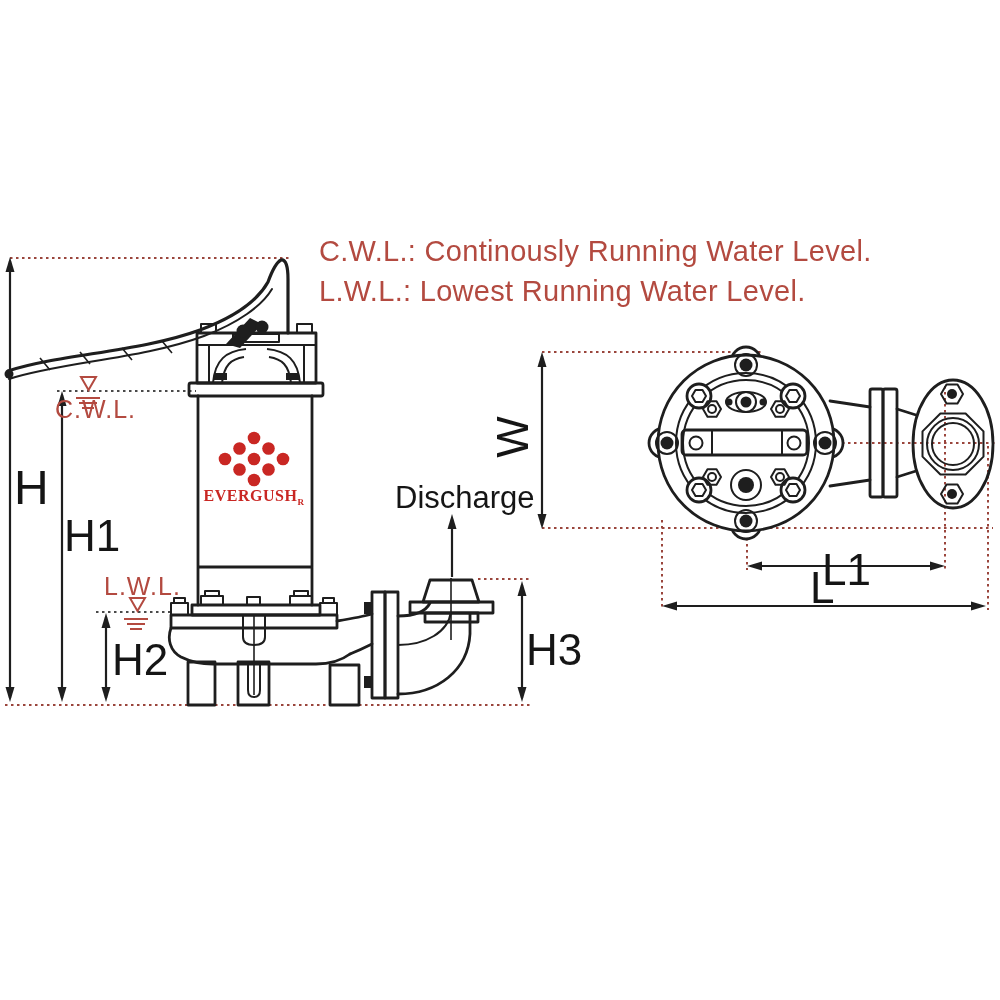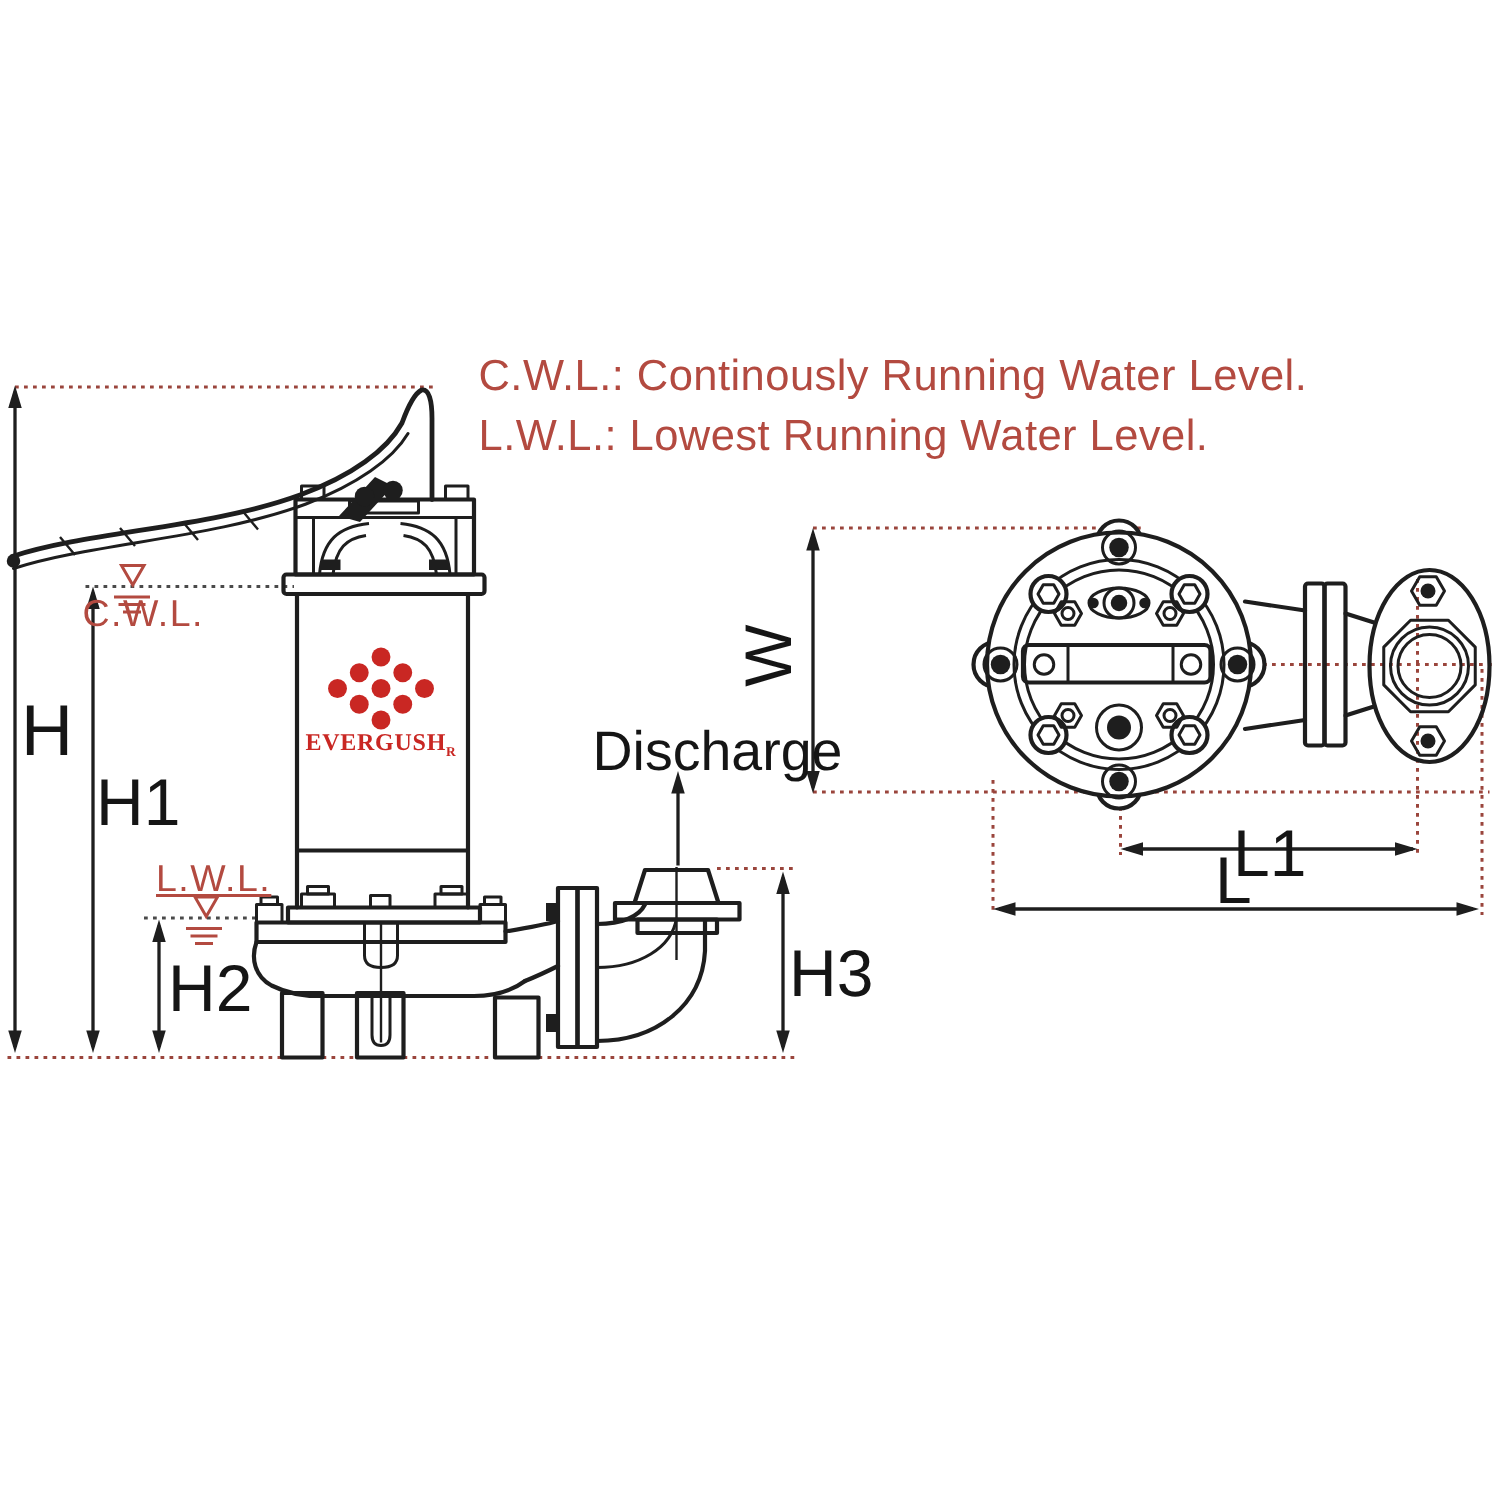--- a/index.html
+++ b/index.html
@@ -233,31 +233,31 @@
     <circle class="dk" cx="952" cy="394" r="5"></circle>
     <polygon class="blk2" points="963,494 957.5,503.5 946.5,503.5 941,494 946.5,484.5 957.5,484.5"></polygon>
     <circle class="dk" cx="952" cy="494" r="5"></circle>
   </g>
 </svg>
 
 <div class="lbl hdr red" style="left:319px;top:237px;">C.W.L.: Continously Running Water Level.</div>
 <div class="lbl hdr red" style="left:319px;top:277px;">L.W.L.: Lowest Running Water Level.</div>
 
 <div class="lbl wl red" style="left:55px;top:349px;margin-top:48px;">C.W.L.</div>
-<div class="lbl wl red" style="left:104px;top:574px;text-decoration:underline;">L.W.L.</div>
+<div class="lbl wl red" style="left:104px;top:574px;">L.W.L.</div>
 
 <div class="lbl" style="left:14px;top:464px;font-size:48px;">H</div>
 <div class="lbl dimlbl" style="left:64px;top:514px;">H1</div>
 <div class="lbl dimlbl" style="left:112px;top:638px;">H2</div>
 <div class="lbl dimlbl" style="left:526px;top:628px;">H3</div>
 
 <div class="lbl dimlbl rot" style="left:485px;top:409px;">W</div>
 <div class="lbl dimlbl" style="left:822px;top:524px;margin-top:24px;">L1</div>
 <div class="lbl dimlbl" style="left:810px;top:566px;">L</div>
 
-<div class="lbl" style="left:395px;top:482px;font-size:37px;">Discharge</div>
+<div class="lbl" style="left:395px;top:482px;font-size:31px;">Discharge</div>
 
 <div class="lbl logo-text" style="left:202px;top:488px;width:104px;">
   <span>EVERGUSH</span><span class="rmark">R</span>
 </div>
 
 
 </div>
 
 </body></html>

